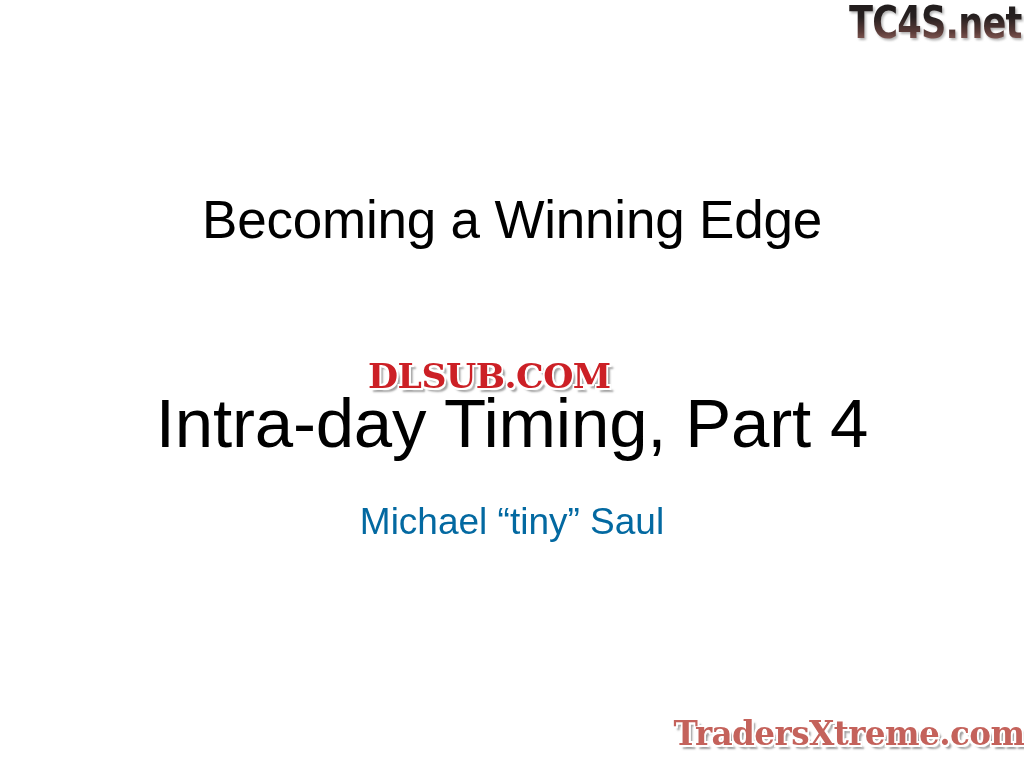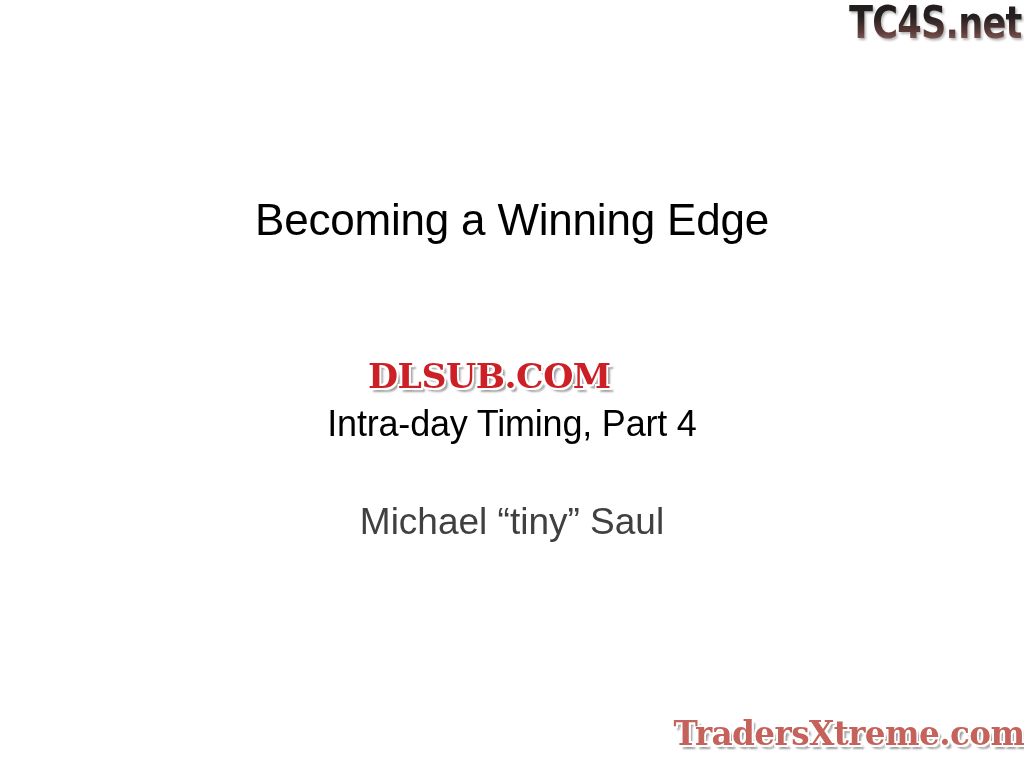--- a/index.html
+++ b/index.html
@@ -23,57 +23,57 @@
   
   .title-block {
     position: absolute;
     left: 0;
     top: 186px;
     width: 1024px;
     text-align: center;
   }
   .title-line {
     font-family: "Liberation Sans", sans-serif;
-    font-size: 44px;
+    font-size: 53px;
     line-height: 68px;
     color: #000000;
     letter-spacing: -0.2px;
     white-space: nowrap;
   }
 
   
   .subtitle-block {
     position: absolute;
     left: 0;
     top: 390px;
     width: 1024px;
     text-align: center;
   }
   .subtitle-line {
     font-family: "Liberation Sans", sans-serif;
-    font-size: 36px;
+    font-size: 69px;
     line-height: 68px;
     color: #000000;
     letter-spacing: -0.2px;
     white-space: nowrap;
   }
 
   
   .authors-block {
     position: absolute;
     left: 0;
     top: 495px;
     width: 1024px;
     text-align: center;
   }
   .author-line {
     font-family: "Liberation Sans", sans-serif;
     font-size: 37px;
     line-height: 53px;
-    color: #404040;
+    color: #0369a1;
     white-space: nowrap;
   }
 
   
   .wm-tc4s {
     position: absolute;
     right: 2px;
     top: -2px;
     font-family: "DejaVu Sans", sans-serif;
     font-weight: bold;

